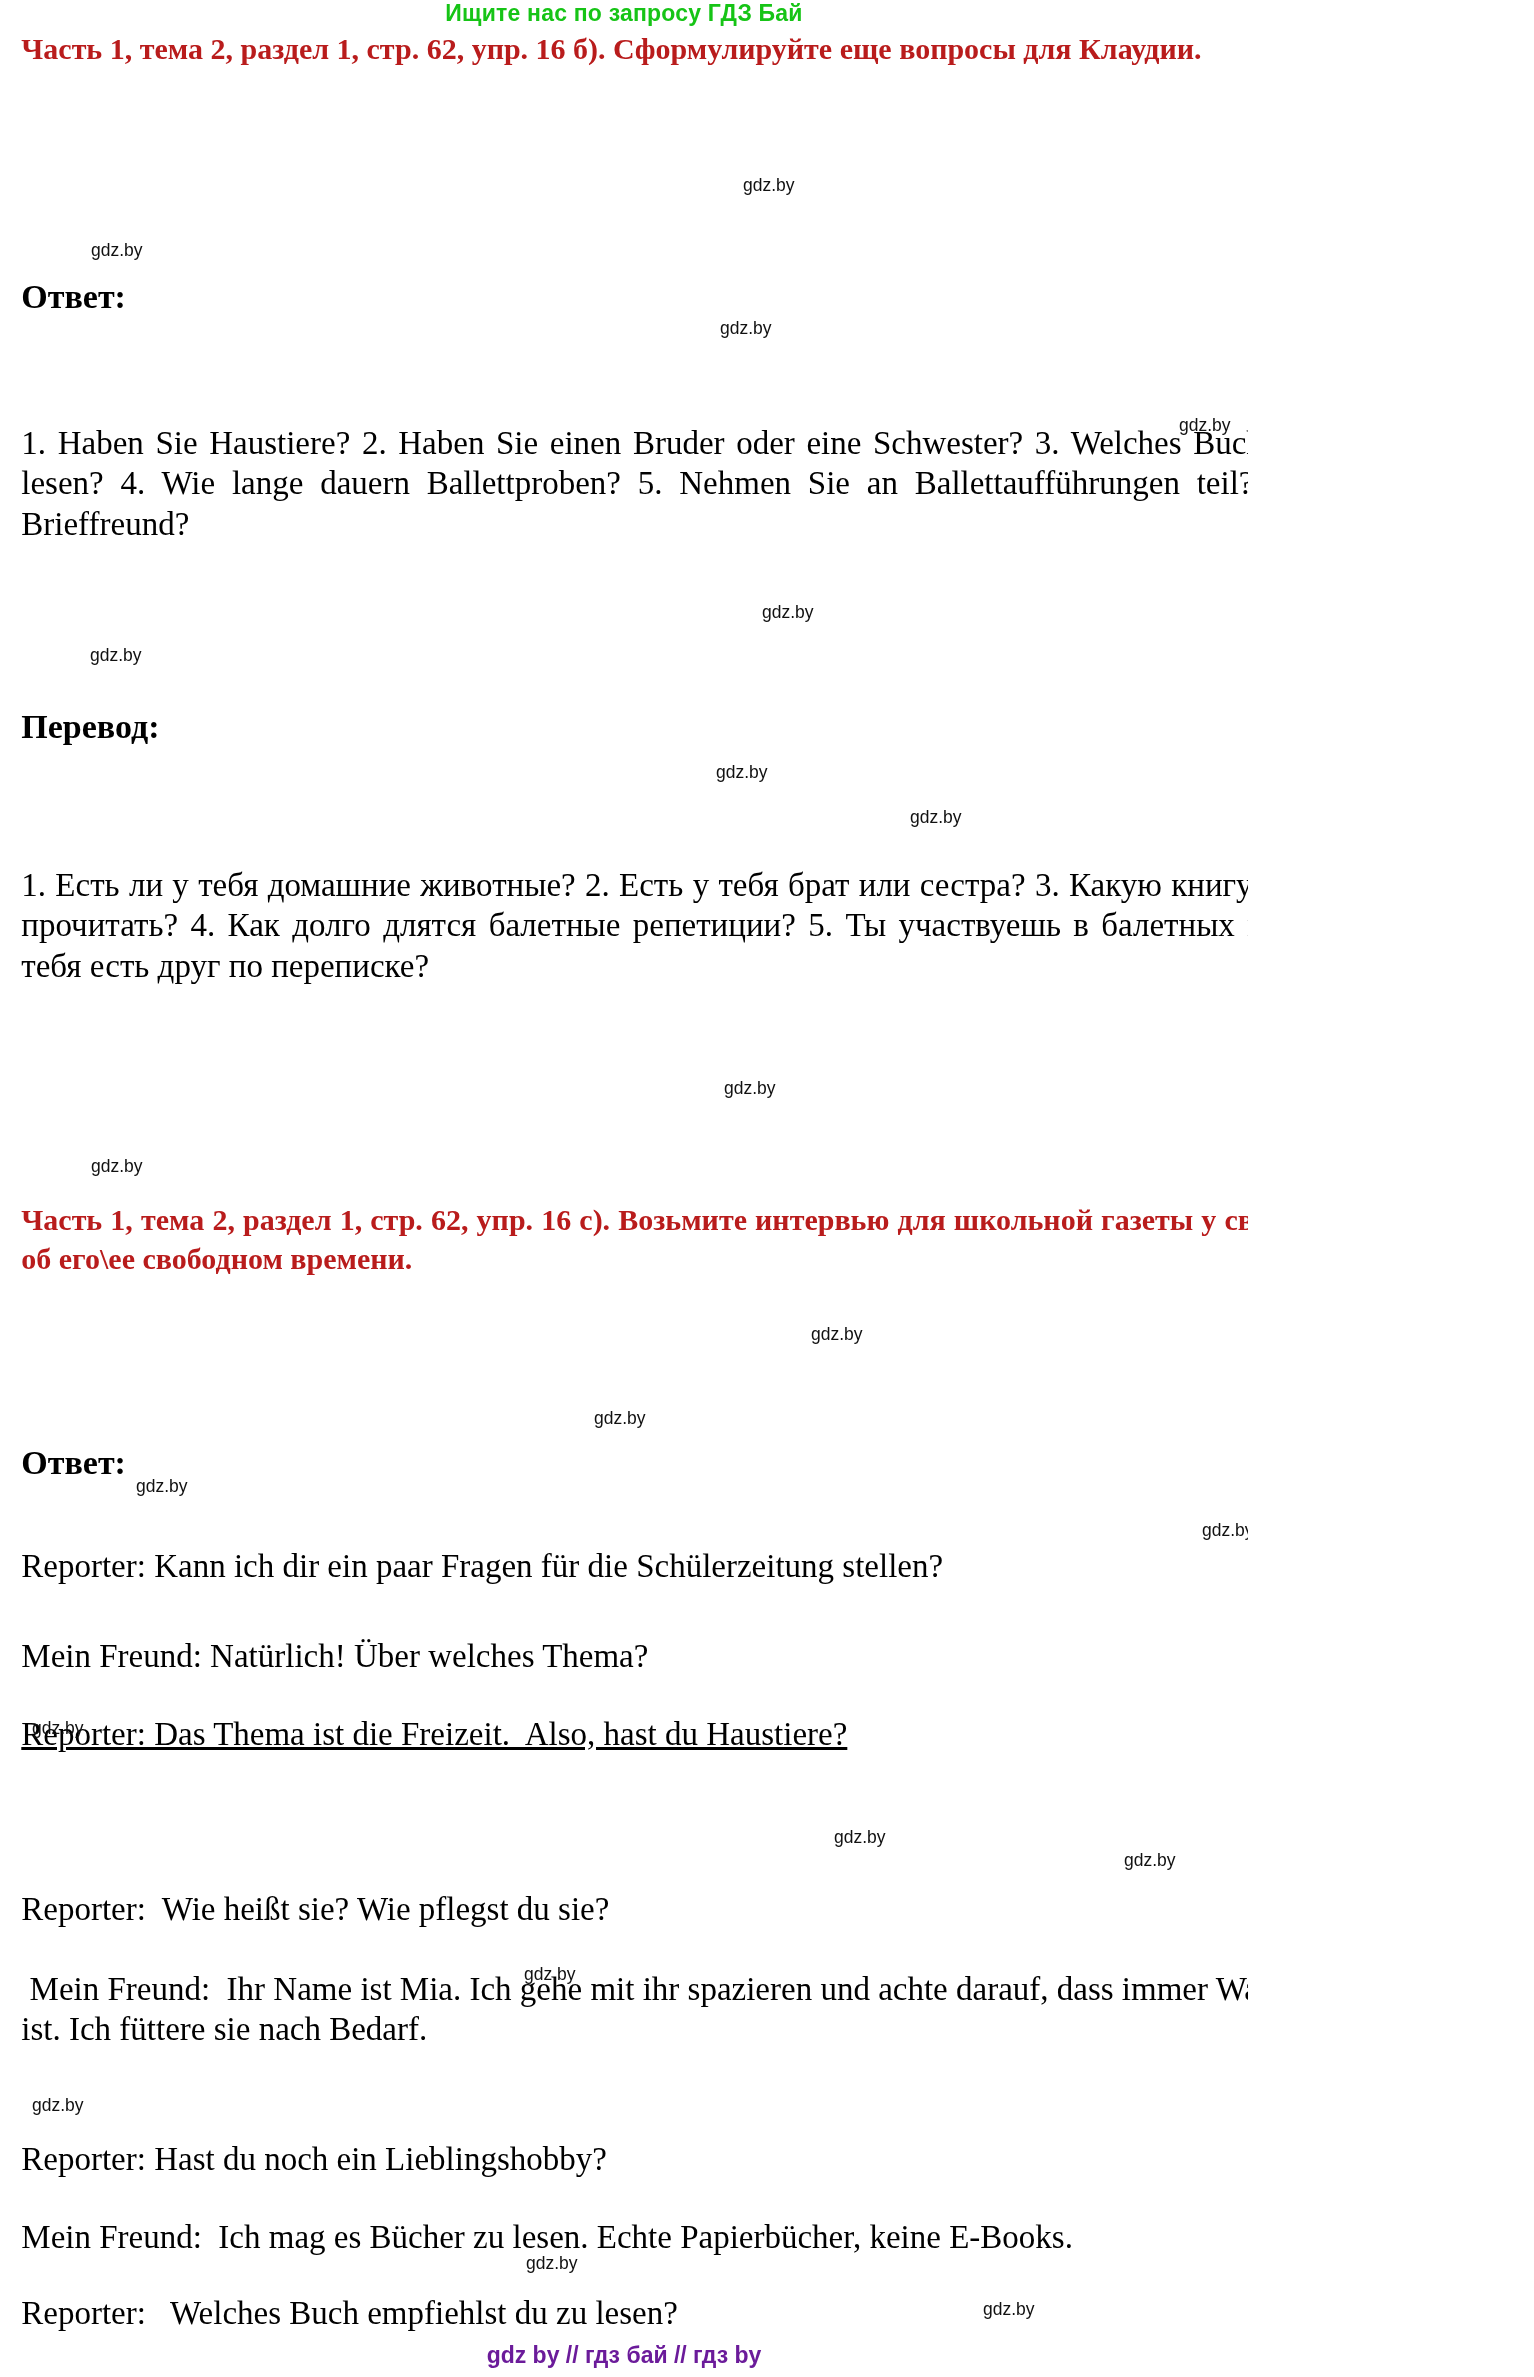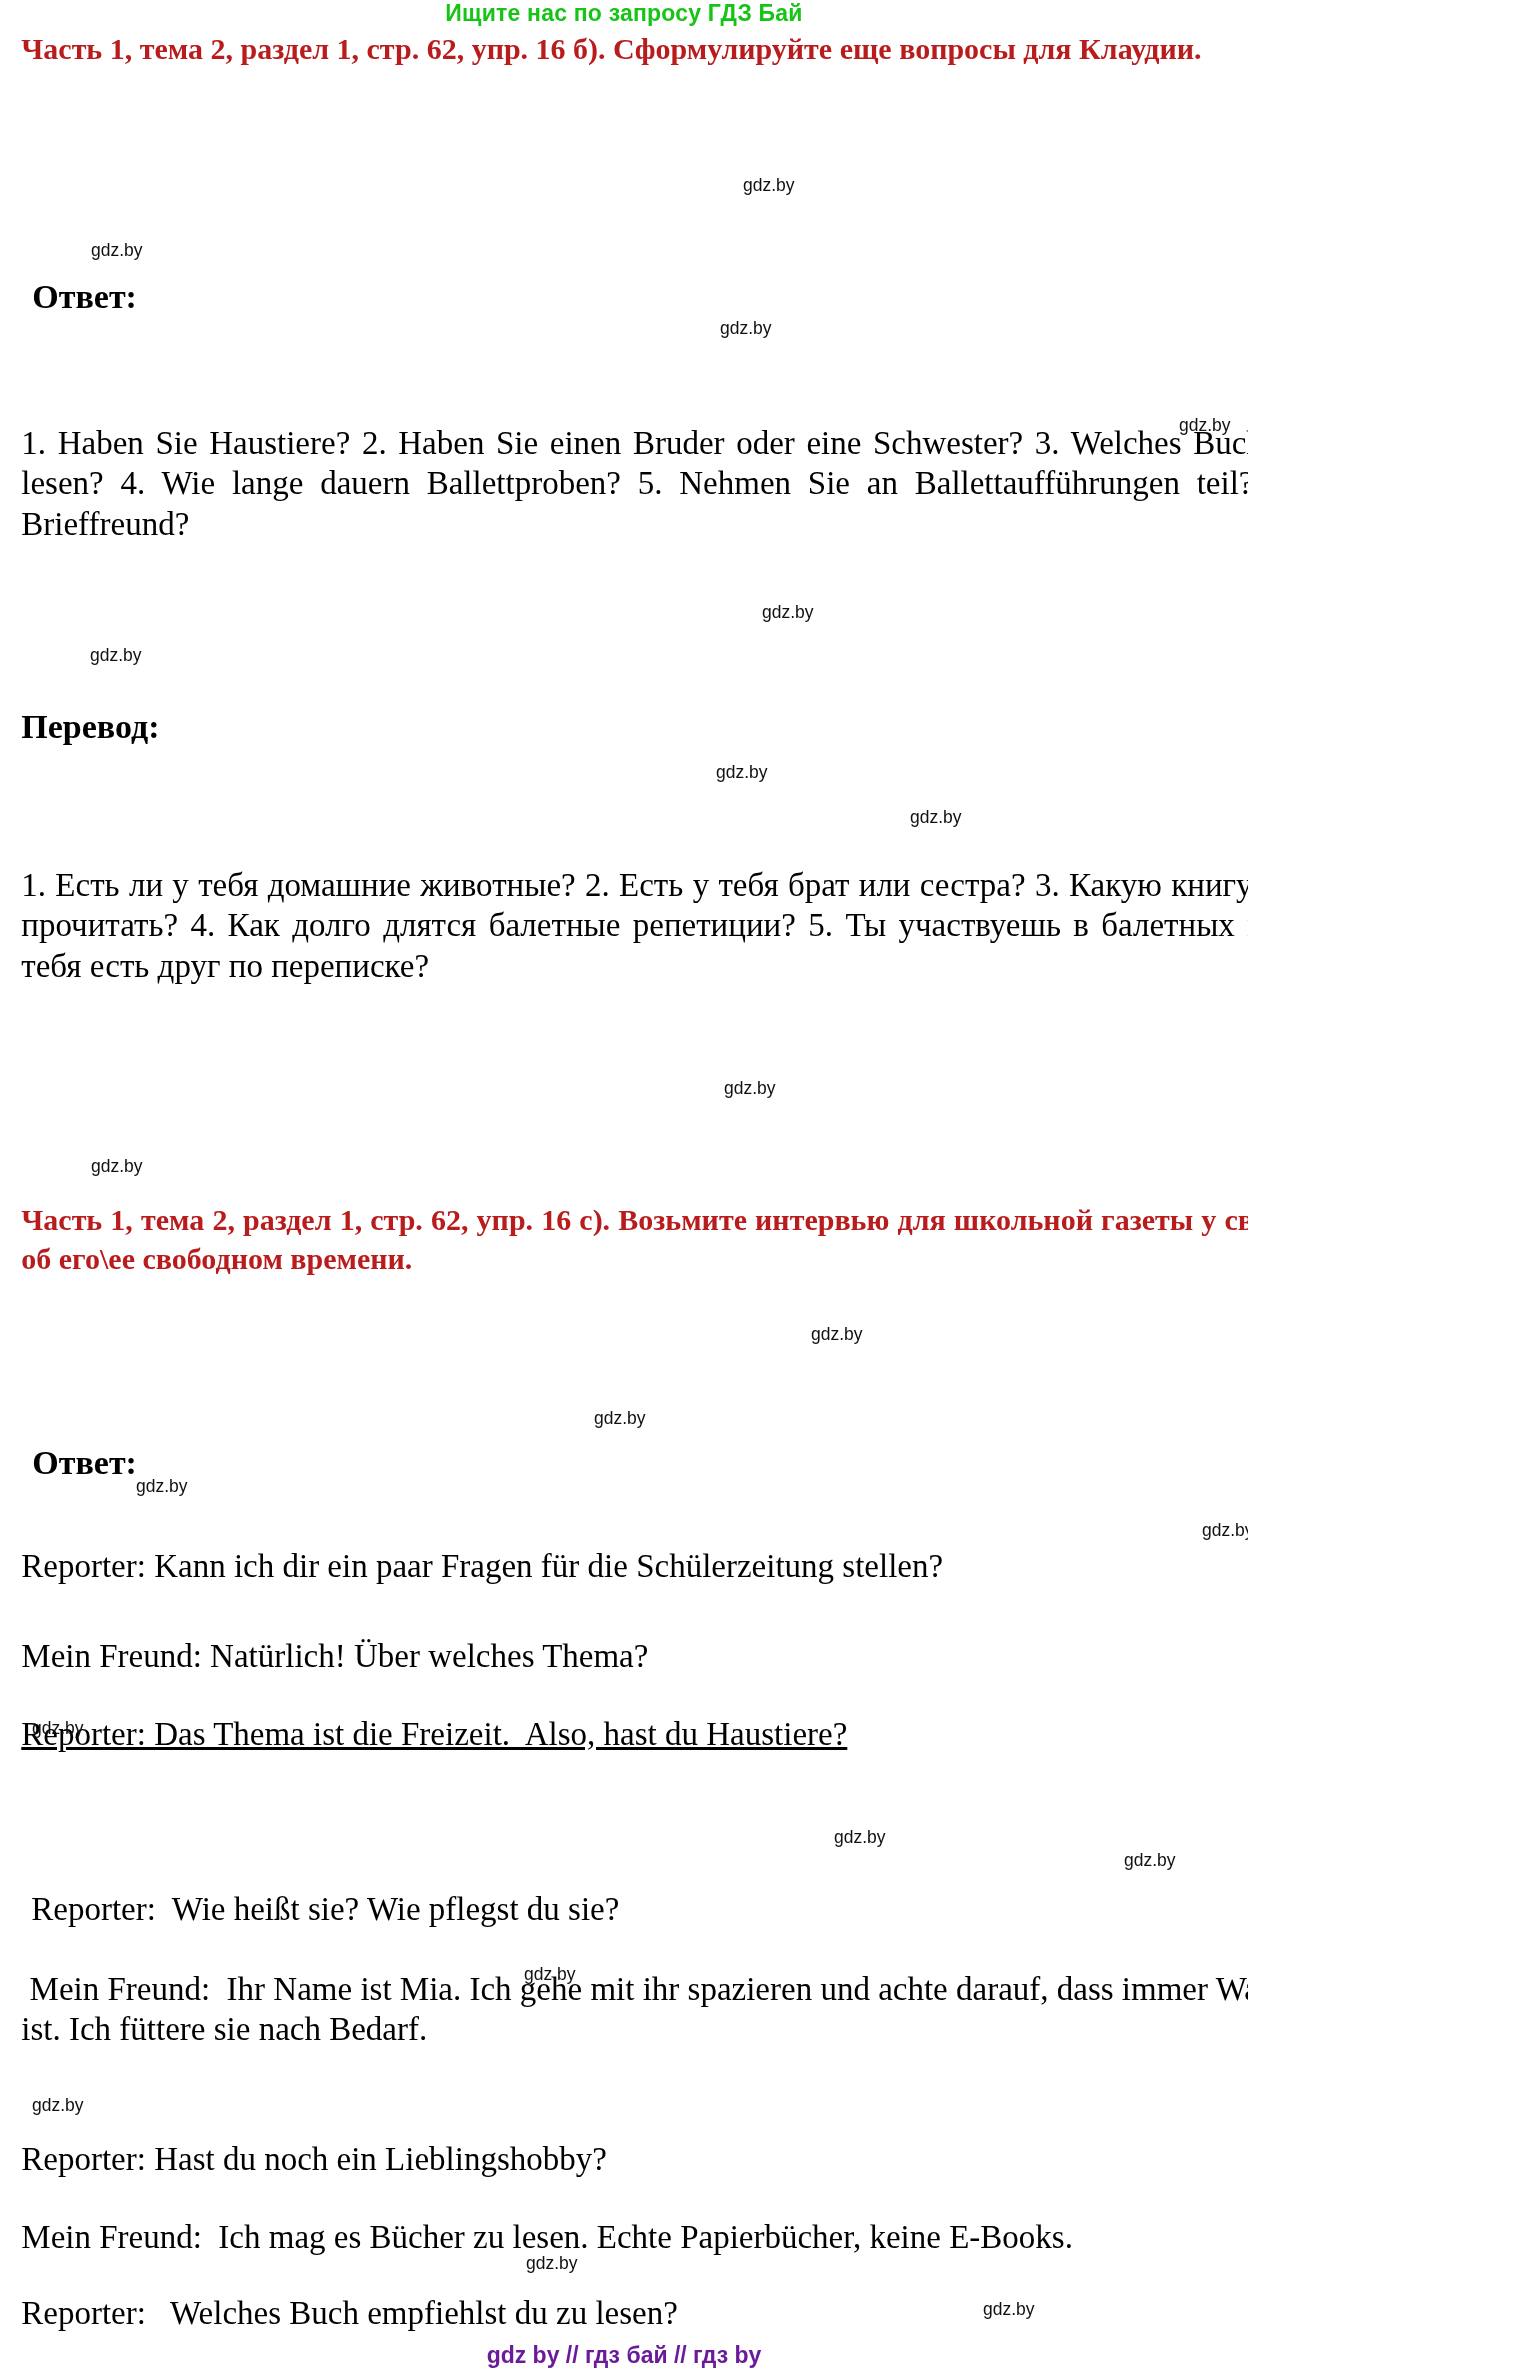--- a/index.html
+++ b/index.html
@@ -71,21 +71,20 @@
     width: 1489px;
   }
 
   .label-answer {
     position: absolute;
     font-family: "Liberation Serif", "DejaVu Serif", serif;
     font-weight: bold;
     font-size: 34px;
     color: #000;
     white-space: nowrap;
-    margin-left: 11px;
   }
 
   .label-translation {
     position: absolute;
     font-family: "Liberation Serif", "DejaVu Serif", serif;
     font-weight: bold;
     font-size: 34px;
     color: #000;
     white-space: nowrap;
   }
@@ -148,21 +147,21 @@
 
     <div class="label-answer" style="top:1444px;">Ответ:</div>
 
     <div class="dialog-line" style="top:1546px;">Reporter: Kann ich dir ein paar Fragen für die Schülerzeitung stellen?</div>
 
     <div class="dialog-line" style="top:1636px;">Mein Freund: Natürlich! Über welches Thema?</div>
 
     <div class="dialog-line" style="top:1714px;text-decoration:underline;">Reporter: Das Thema ist die Freizeit.  Also, hast du Haustiere?</div>
 
 
-    <div class="dialog-line" style="top:1889px;margin-left:10px;">Reporter:  Wie heißt sie? Wie pflegst du sie?</div>
+    <div class="dialog-line" style="top:1889px;">Reporter:  Wie heißt sie? Wie pflegst du sie?</div>
 
     <div class="dialog-line" style="top:1969px;"> Mein Freund:  Ihr Name ist Mia. Ich gehe mit ihr spazieren und achte darauf, dass immer Wasser in ihrem Napf ist. Ich füttere sie nach Bedarf.</div>
 
     <div class="dialog-line" style="top:2139px;">Reporter: Hast du noch ein Lieblingshobby?</div>
 
     <div class="dialog-line" style="top:2217px;">Mein Freund:  Ich mag es Bücher zu lesen. Echte Papierbücher, keine E-Books.</div>
 
     <div class="dialog-line" style="top:2293px;">Reporter:   Welches Buch empfiehlst du zu lesen?</div>
 
   </div>

